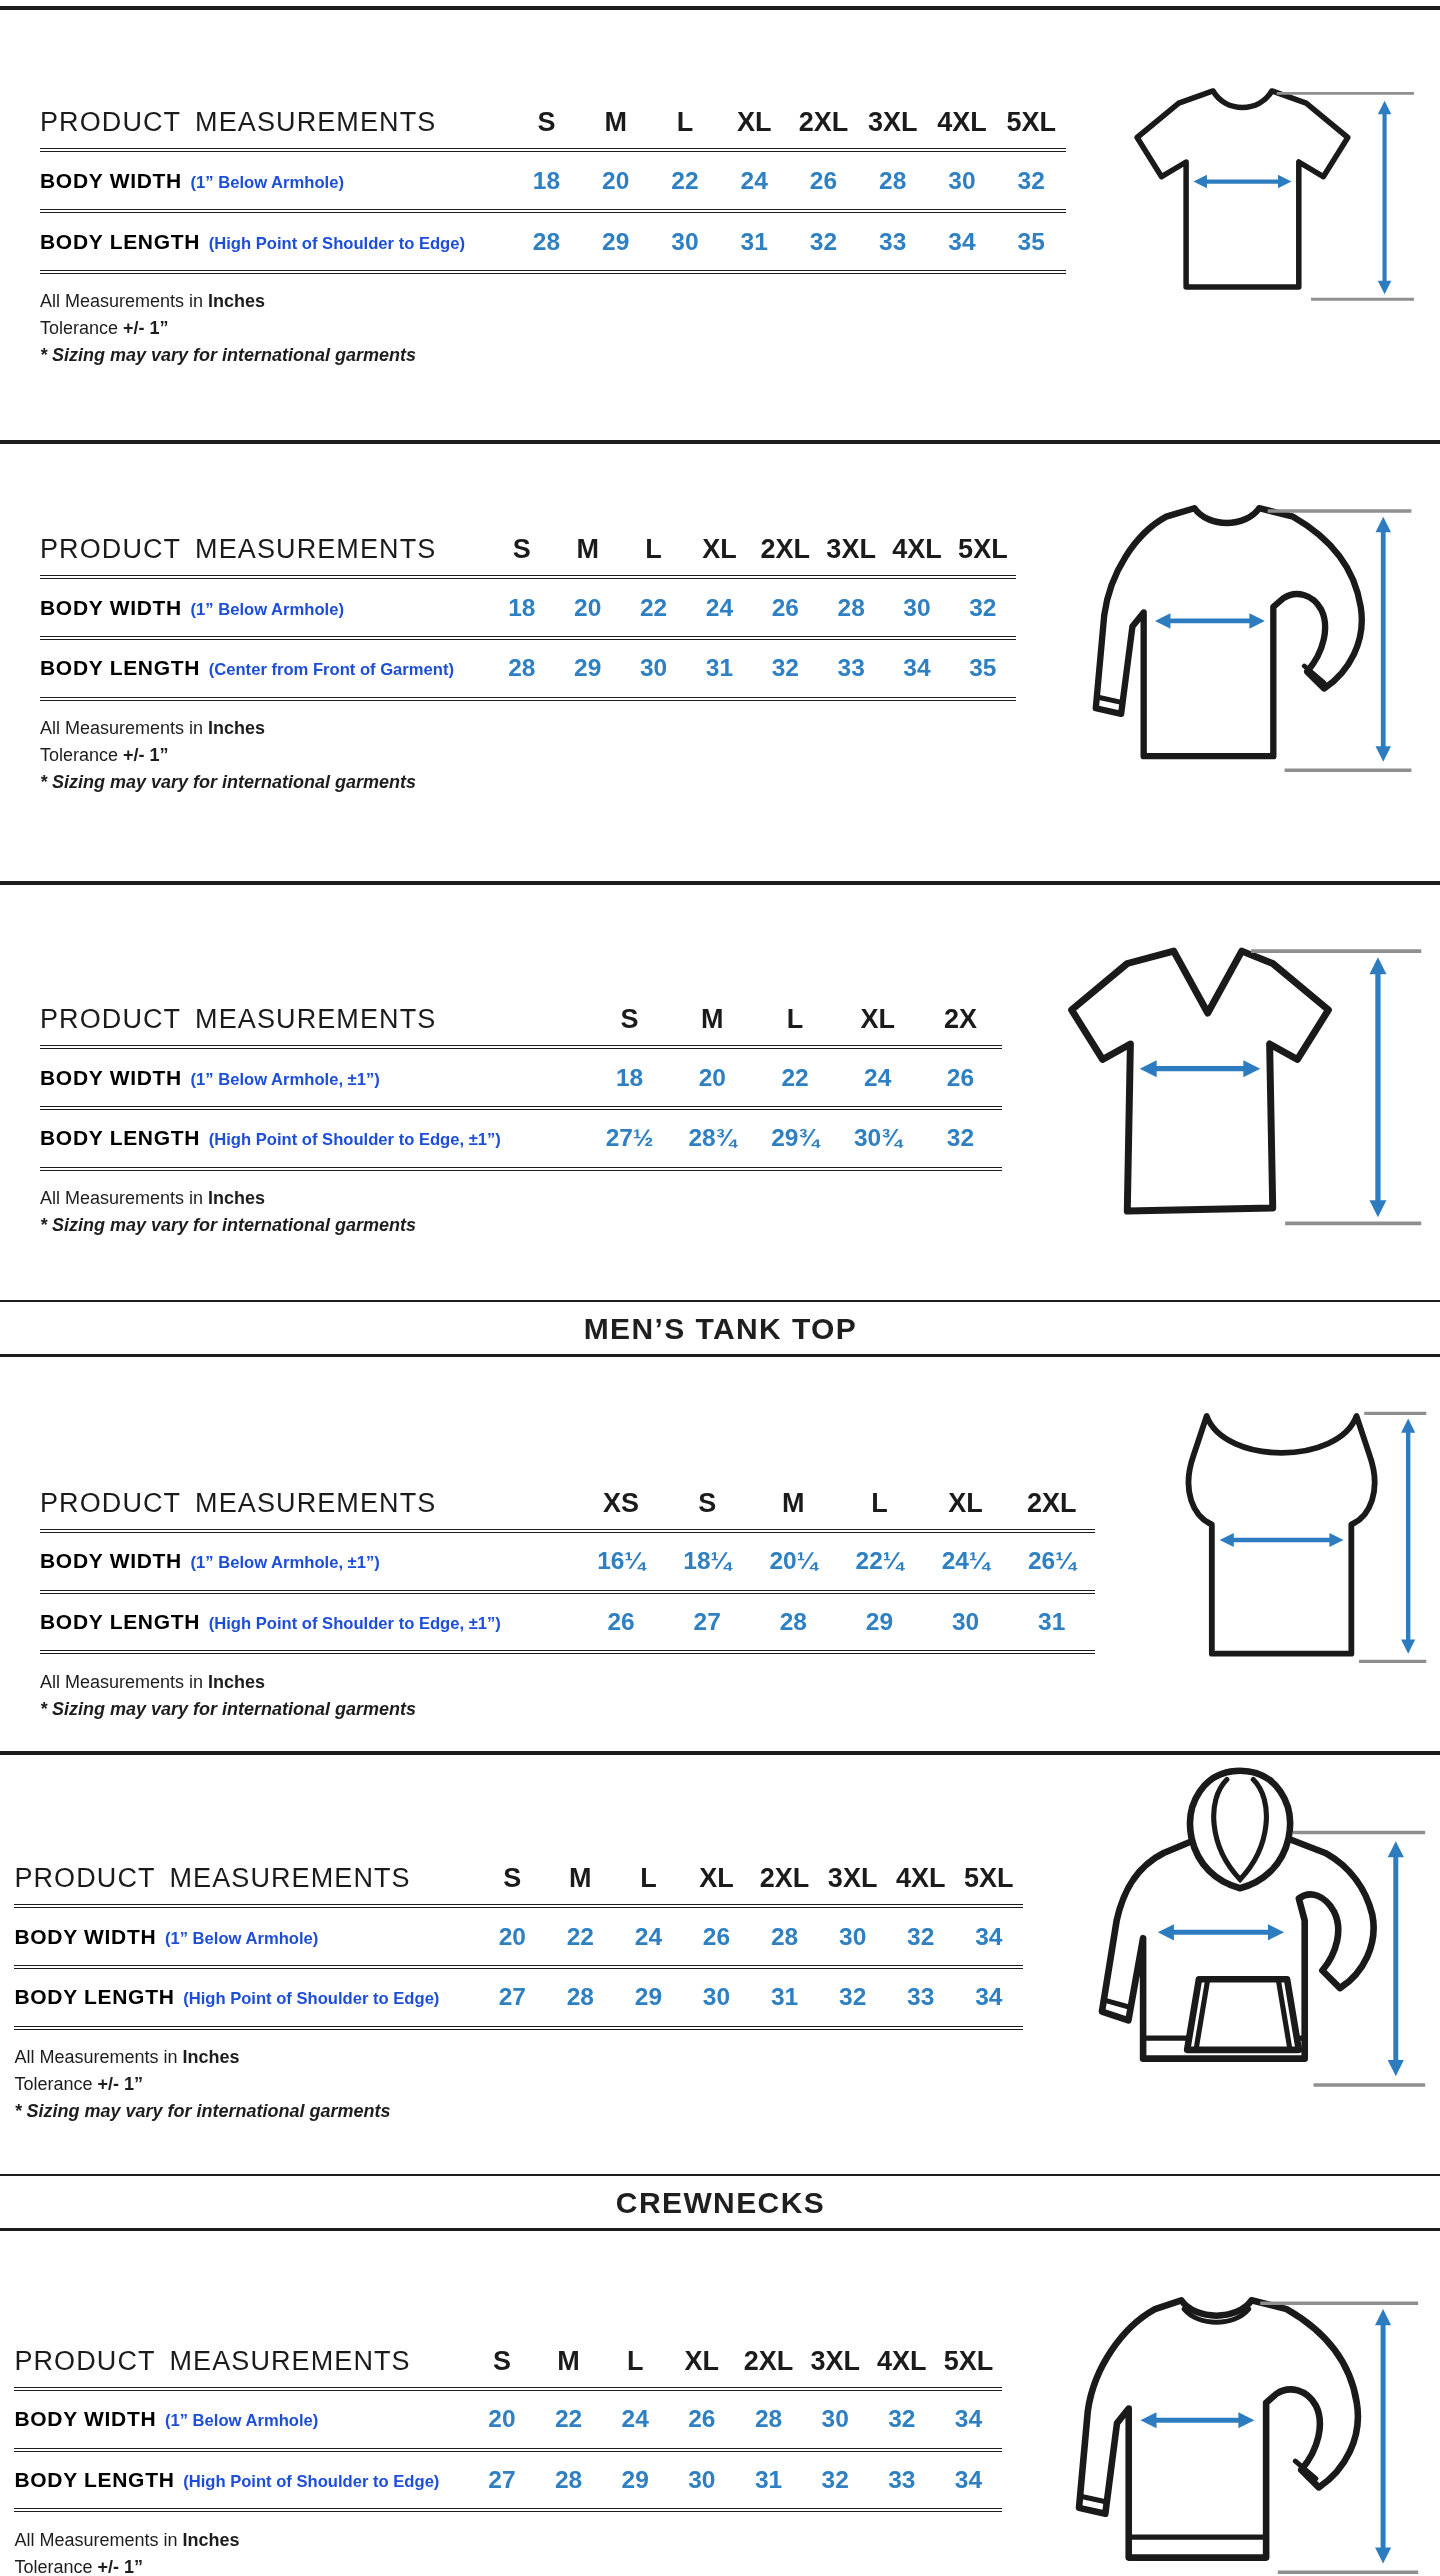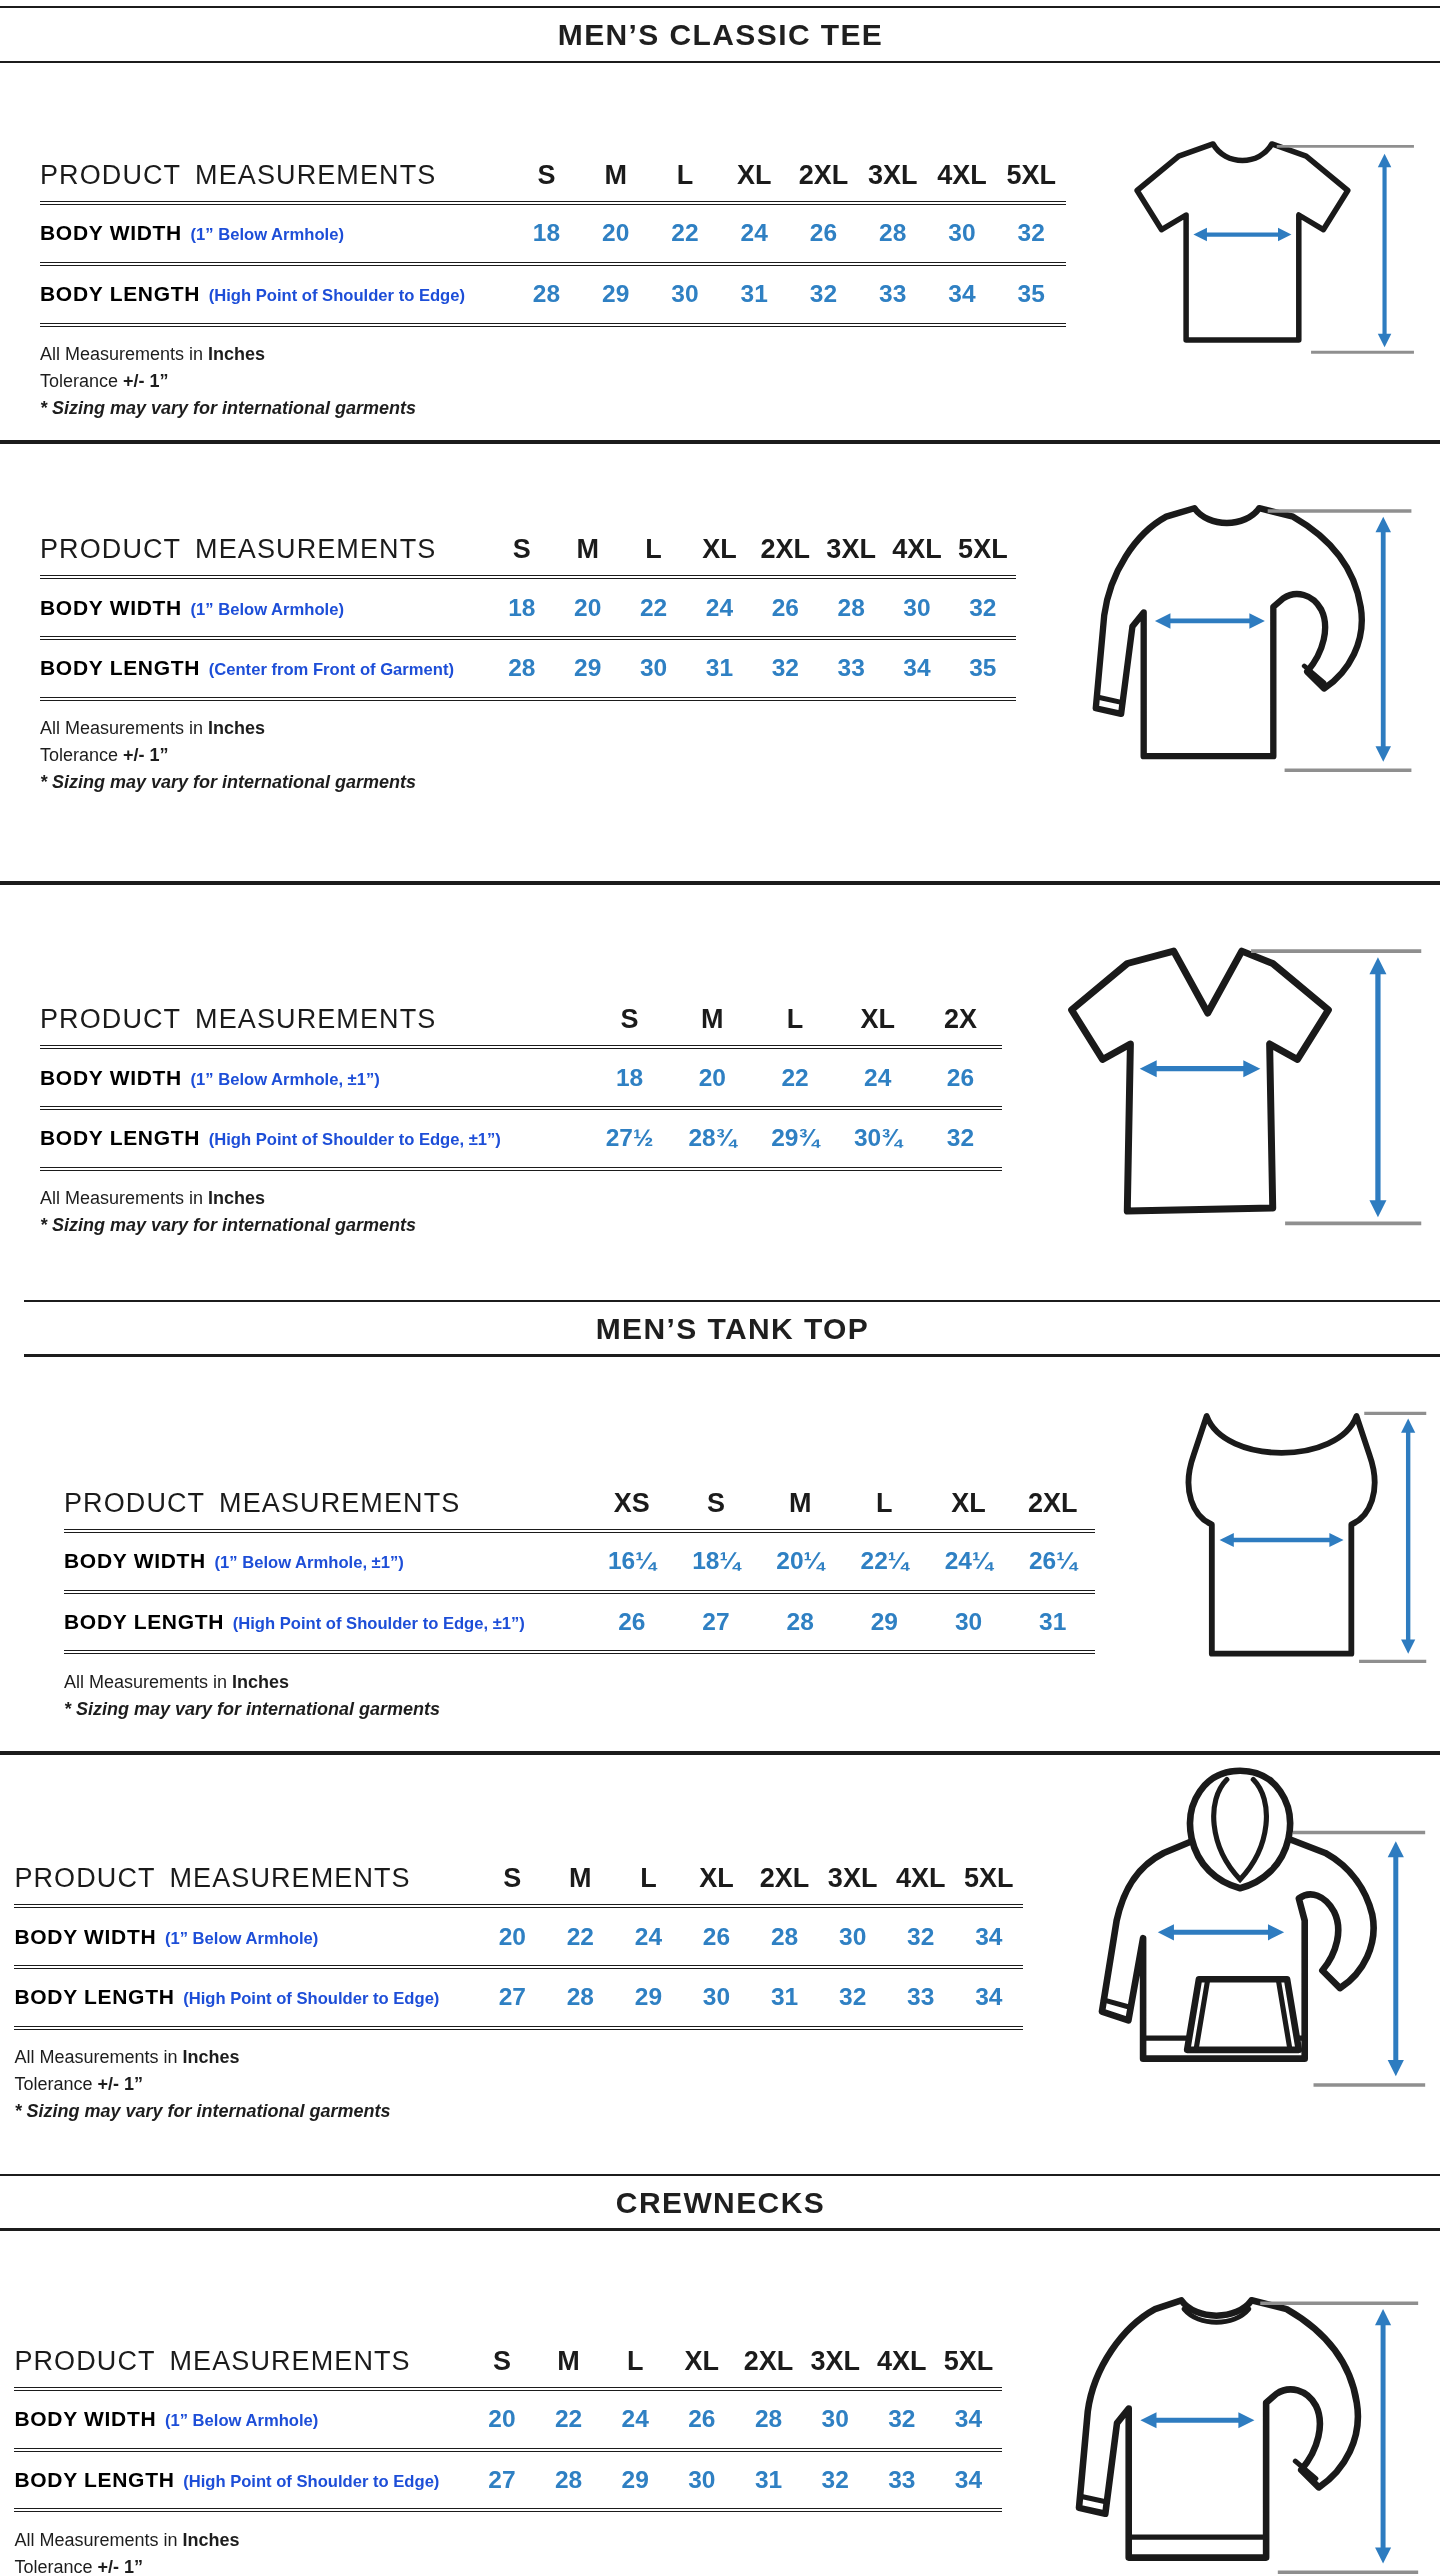--- a/index.html
+++ b/index.html
@@ -27,21 +27,20 @@
   svg .arrow{stroke:#2e7cc0;stroke-width:3.4;fill:none;}
   svg .ah{fill:#2e7cc0;stroke:none;}
   svg .gray{stroke:#8f8f8f;stroke-width:2.4;fill:none;}
 </style>
 </head>
 <body>
 
 <div id="doc">
     <div class="section" style="height: 431px; padding-top: 5.8px;">
     <div class="rule"></div>
-    <div class="title">MEN’S CLASSIC TEE</div>
     <div class="rule"></div>
     <div class="content" style="padding-left:40px;">
       <div class="left" style="margin-top:90px;">
         <div class="mtable" style="grid-template-columns:46% repeat(8,1fr);">
           <div class="th-label">PRODUCT MEASUREMENTS</div>
           <div class="th-size">S</div>
             <div class="th-size">M</div>
             <div class="th-size">L</div>
             <div class="th-size">XL</div>
             <div class="th-size">2XL</div>
@@ -221,21 +220,21 @@
             </g>
             <g>
     <line class="arrow" x1="224" y1="37" x2="224" y2="187"></line>
     <polygon class="ah" points="224,28 218.5,39 229.5,39"></polygon>
     <polygon class="ah" points="224,196 218.5,185 229.5,185"></polygon>
             </g>
           </svg>
       </div>
     </div>
     </div>
-    <div class="section" style="height: 451px; padding-top: 8.6px; padding-left: 24px;">
+    <div class="section" style="height: 451px; padding-top: 8.6px;">
     <div class="rule"></div>
     <div class="title">MEN’S TANK TOP</div>
     <div class="rule"></div>
     <div class="content" style="padding-left:40px;">
       <div class="left" style="margin-top:124px;">
         <div class="mtable" style="grid-template-columns:51% repeat(6,1fr);">
           <div class="th-label">PRODUCT MEASUREMENTS</div>
           <div class="th-size">XS</div>
             <div class="th-size">S</div>
             <div class="th-size">M</div>

